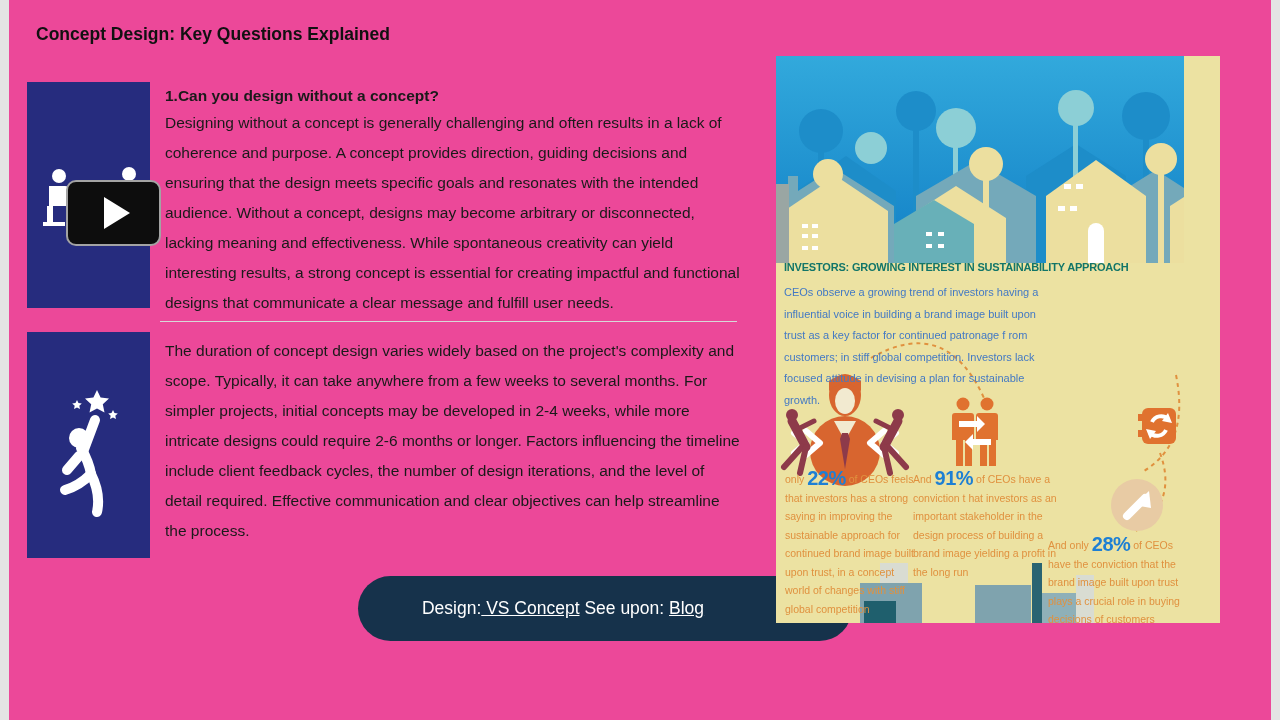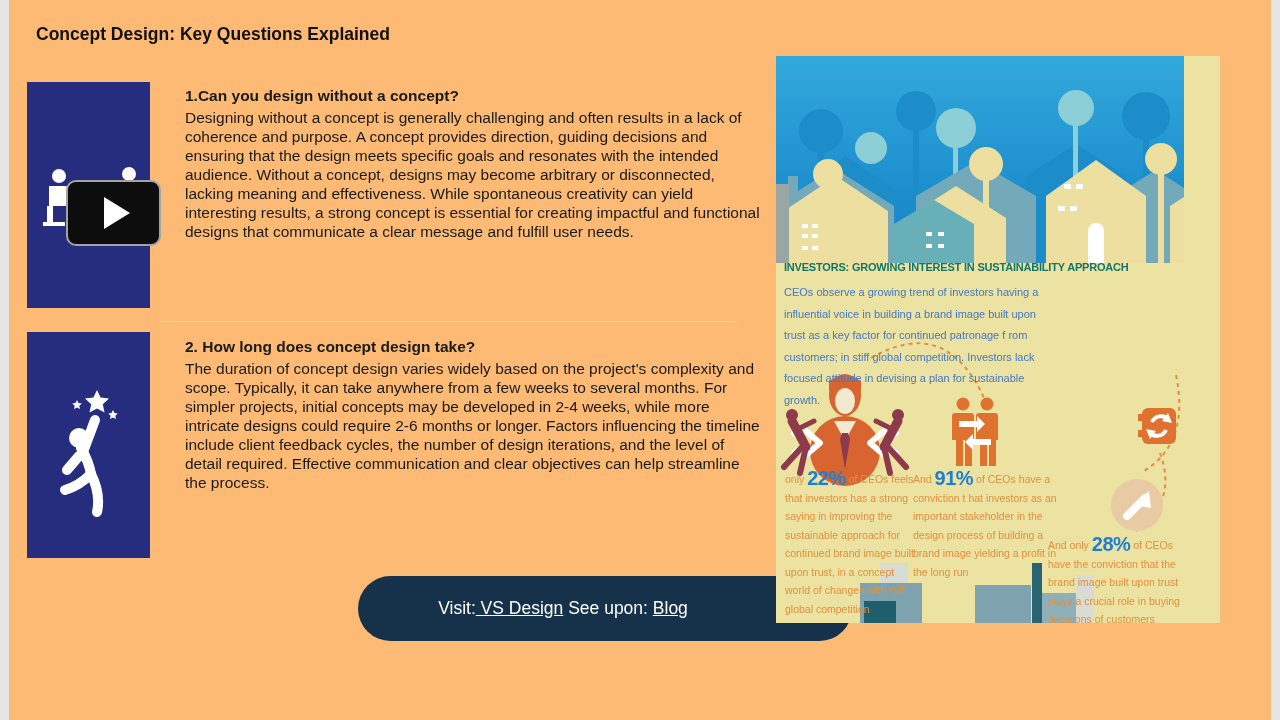--- a/index.html
+++ b/index.html
@@ -1,37 +1,37 @@
 <!DOCTYPE html>
 <html><head>
 <meta charset="utf-8">
 <style>
   * { margin:0; padding:0; box-sizing:border-box; }
   html,body { width:1280px; height:720px; background:#fff; overflow:hidden;
               font-family:"Liberation Sans", sans-serif; }
-  .slide { position:relative; width:1280px; height:720px; background:#fdba74; }
+  .slide { position:relative; width:1280px; height:720px; background:#ec4899; }
   .edge { position:absolute; top:0; width:9px; height:720px; background:#e4e4e4; }
   .edge.left { left:0; } .edge.right { right:0; }
 
   .title { position:absolute; left:36px; top:24px; font-size:17.5px; font-weight:bold; color:#111; }
 
   .thumb { position:absolute; left:27px; width:123px; height:226px; background:#262c7e; }
   .thumb1 { top:82px; } .thumb2 { top:332px; }
   .thumb svg { position:absolute; }
 
   .play-overlay { position:absolute; left:66px; top:180px; width:95px; height:66px;
     background:#0d0d0d; border:2px solid rgba(190,190,190,.85); border-radius:10px;
     display:flex; align-items:center; justify-content:center; z-index:5; }
   .play-tri { width:0; height:0; border-top:16px solid transparent; border-bottom:16px solid transparent;
     border-left:26px solid #fff; margin-left:6px; }
 
-  .textblock { position:absolute; left:165px; width:575px; color:#1a1a1a;margin-left:20px; }
+  .textblock { position:absolute; left:165px; width:575px; color:#1a1a1a; }
   .tb1 { top:85px; } .tb2 { top:336px; }
   .textblock h3 { font-size:15.5px; font-weight:bold; line-height:22.6px; }
-  .textblock p  { font-size:15.5px; line-height:19px; }
+  .textblock p  { font-size:15.5px; line-height:30px; }
   .divider { position:absolute; left:160px; top:321px; width:577px; height:1px; background:#d8d8d8; }
 
   .footer-pill { position:absolute; left:358px; top:576px; width:494px; height:65px;
     background:#16324b; border-radius:33px; z-index:1;
     display:flex; align-items:center; justify-content:center; padding-right:84px;
     color:#fff; font-size:17.5px; white-space:pre; }
   .footer-pill a { color:#fff; text-decoration:underline; cursor:pointer; }
 
   .infographic { position:absolute; left:776px; top:56px; width:444px; height:567px;
     background:#ece2a2; z-index:3; overflow:hidden; }
@@ -99,25 +99,24 @@
         <path d="M26 58 Q34 72 36 84"></path>
         <path d="M28 62 L40 30"></path>
         <path d="M24 66 L12 80"></path>
         <path d="M36 84 Q24 96 10 100"></path>
         <path d="M36 84 Q46 104 42 122"></path>
       </g>
     </svg>
   </div>
 
   <div class="textblock tb2">
-    <h3>2. How long does concept design take?</h3>
     <p>The duration of concept design varies widely based on the project's complexity and scope. Typically, it can take anywhere from a few weeks to several months. For simpler projects, initial concepts may be developed in 2-4 weeks, while more intricate designs could require 2-6 months or longer. Factors influencing the timeline include client feedback cycles, the number of design iterations, and the level of detail required. Effective communication and clear objectives can help streamline the process.</p>
   </div>
 
-  <div class="footer-pill"><span>Visit:</span><a> VS Design</a><span> See upon: </span><a>Blog</a></div>
+  <div class="footer-pill"><span>Design:</span><a> VS Concept</a><span> See upon: </span><a>Blog</a></div>
 
   <div class="infographic">
 
     <svg class="sky" viewBox="0 0 408 207" preserveAspectRatio="none">
       <defs>
         <linearGradient id="skyg" x1="0" y1="0" x2="0" y2="1">
           <stop offset="0" stop-color="#32a9dc"></stop>
             <stop offset="1" stop-color="#1280c6"></stop>
         </linearGradient>
       </defs>

